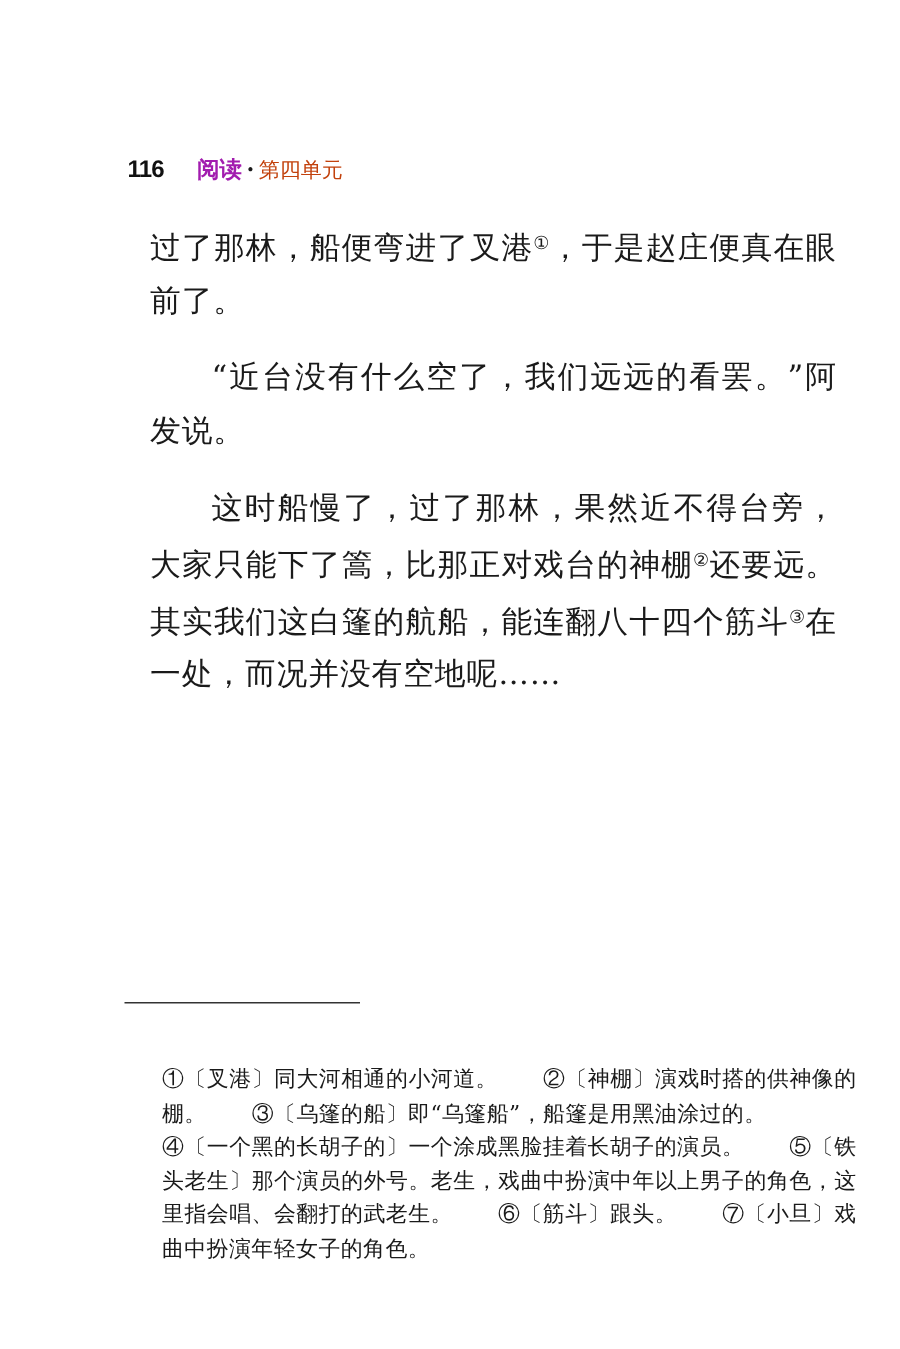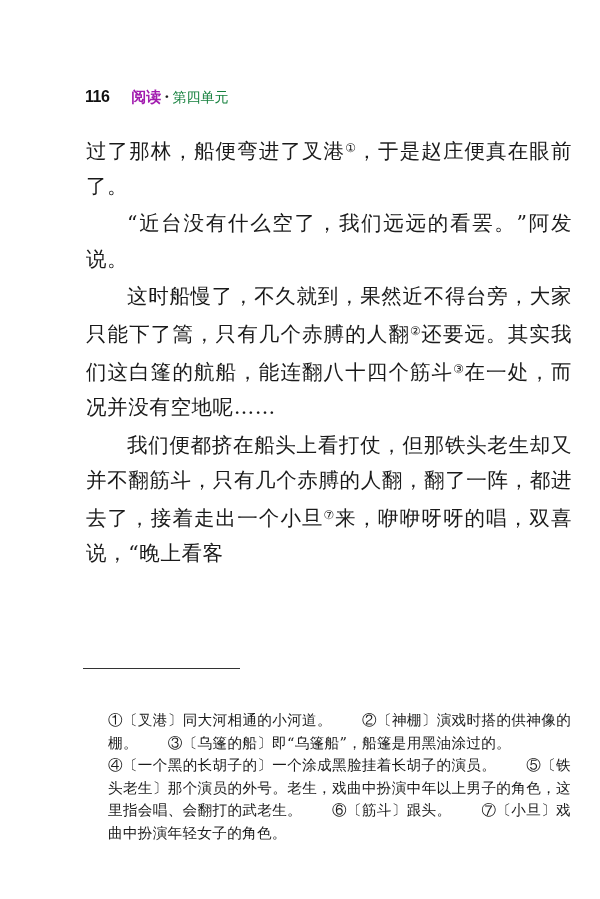--- a/index.html
+++ b/index.html
@@ -1,36 +1,36 @@
 <!DOCTYPE html>
 <html><head>
 <meta charset="utf-8">
 <style>
   html, body { margin: 0; padding: 0; }
   body {
     width: 600px; height: 899px; background: #ffffff; position: relative; overflow: hidden;
     font-family: "DejaVu Serif", "Liberation Serif", serif; color: #1a1a1a;
   }
   .header {
-    position: absolute; left: 85px; top: 88px; height: 22px; display: flex; align-items: baseline;
+    position: absolute; left: 85px; top: 104px; height: 22px; display: flex; align-items: baseline;
   }
   .page-num {
     font-family: "Liberation Sans", "DejaVu Sans", sans-serif; font-weight: bold; font-size: 16px;
     letter-spacing: -0.5px; margin-right: 22px; color: #111;
   }
   .section {
     font-family: "DejaVu Sans", sans-serif; font-weight: bold; font-size: 15px; color: #a21caf;
   }
   .dot { font-weight: bold; font-size: 15px; margin: 0 3px; }
-  .unit { font-family: "DejaVu Serif", serif; font-size: 14px; color: #15803d; }
+  .unit { font-family: "DejaVu Serif", serif; font-size: 14px; color: #c2410c; }
   .body-text {
     position: absolute; left: 84px; top: 129px; width: 490px;
     font-size: 20.5px; line-height: 35.2px; letter-spacing: 0.6px;
   }
-  .body-text p { margin: 2px; text-align: justify; text-align-last: left; }
+  .body-text p { margin: 16px; text-align: justify; text-align-last: left; }
   .body-text p.indent { text-indent: 41px; }
   sup.note { font-size: 12px; vertical-align: 6px; letter-spacing: 0; }
   .rule {
     position: absolute; left: 83px; top: 668px; width: 157px; height: 0; border-top: 1px solid #333;
   }
   .footnotes {
     position: absolute; left: 108px; top: 709px; width: 463px;
     font-size: 14.6px; line-height: 22.5px; letter-spacing: 0.3px;
   }
   .footnotes p { margin: 0; text-align: justify; }
@@ -43,22 +43,21 @@
 <div class="header">
   <span class="page-num">116</span>
   <span class="section">阅读</span>
   <span class="dot">·</span>
   <span class="unit">第四单元</span>
 </div>
 
 <div class="body-text">
   <p><span>过了那林，船便弯进了叉港</span><sup class="note">①</sup><span>，于是赵庄便真在眼前了。</span></p>
   <p class="indent"><span>“近台没有什么空了，我们远远的看罢。”阿发说。</span></p>
-  <p class="indent"><span>这时船慢了，不久就到，果然近不得台旁，大家只能下了篙，只有几个赤膊的人翻</span><sup class="note">②</sup><span>还要远。其实我们这白篷的航船，能连翻八十四个筋斗</span><sup class="note">③</sup><span>在一处，而况并没有空地呢……</span></p>
-  <p class="indent"><span>我们便都挤在船头上看打仗，但那铁头老生却又并不翻筋斗，只有几个赤膊的人翻，翻了一阵，都进去了，接着走出一个小旦</span><sup class="note">⑦</sup><span>来，咿咿呀呀的唱，双喜说，“晚上看客</span></p>
+  <p class="indent"><span>这时船慢了，过了那林，果然近不得台旁，大家只能下了篙，比那正对戏台的神棚</span><sup class="note">②</sup><span>还要远。其实我们这白篷的航船，能连翻八十四个筋斗</span><sup class="note">③</sup><span>在一处，而况并没有空地呢……</span></p>
 </div>
 
 <div class="rule"></div>
 
 <div class="footnotes">
   <p>
     <span class="fn"><span>①</span><span>〔叉港〕</span><span>同大河相通的小河道。</span></span><span class="gap"></span><span class="fn"><span>②</span><span>〔神棚〕</span><span>演戏时搭的供神像的棚。</span></span><span class="gap"></span><span class="fn"><span>③</span><span>〔乌篷的船〕</span><span>即“乌篷船”，船篷是用黑油涂过的。</span></span>
   </p>
   <p>
     <span class="fn"><span>④</span><span>〔一个黑的长胡子的〕</span><span>一个涂成黑脸挂着长胡子的演员。</span></span><span class="gap"></span><span class="fn"><span>⑤</span><span>〔铁头老生〕</span><span>那个演员的外号。老生，戏曲中扮演中年以上男子的角色，这里指会唱、会翻打的武老生。</span></span><span class="gap"></span><span class="fn"><span>⑥</span><span>〔筋斗〕</span><span>跟头。</span></span><span class="gap"></span><span class="fn"><span>⑦</span><span>〔小旦〕</span><span>戏曲中扮演年轻女子的角色。</span></span>

